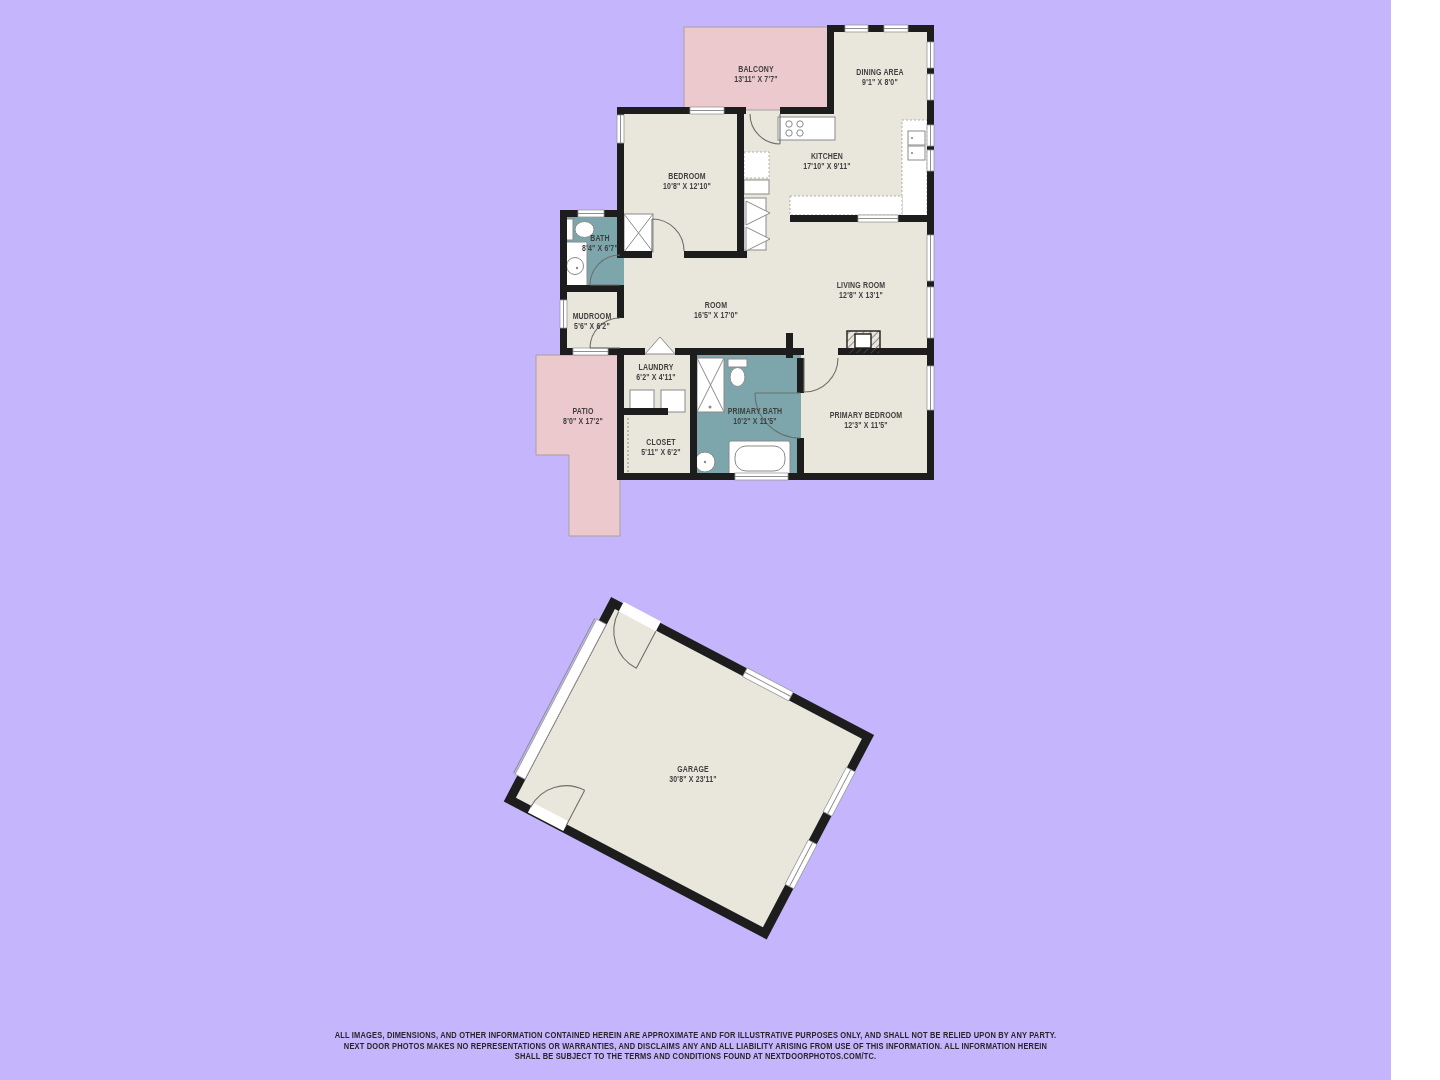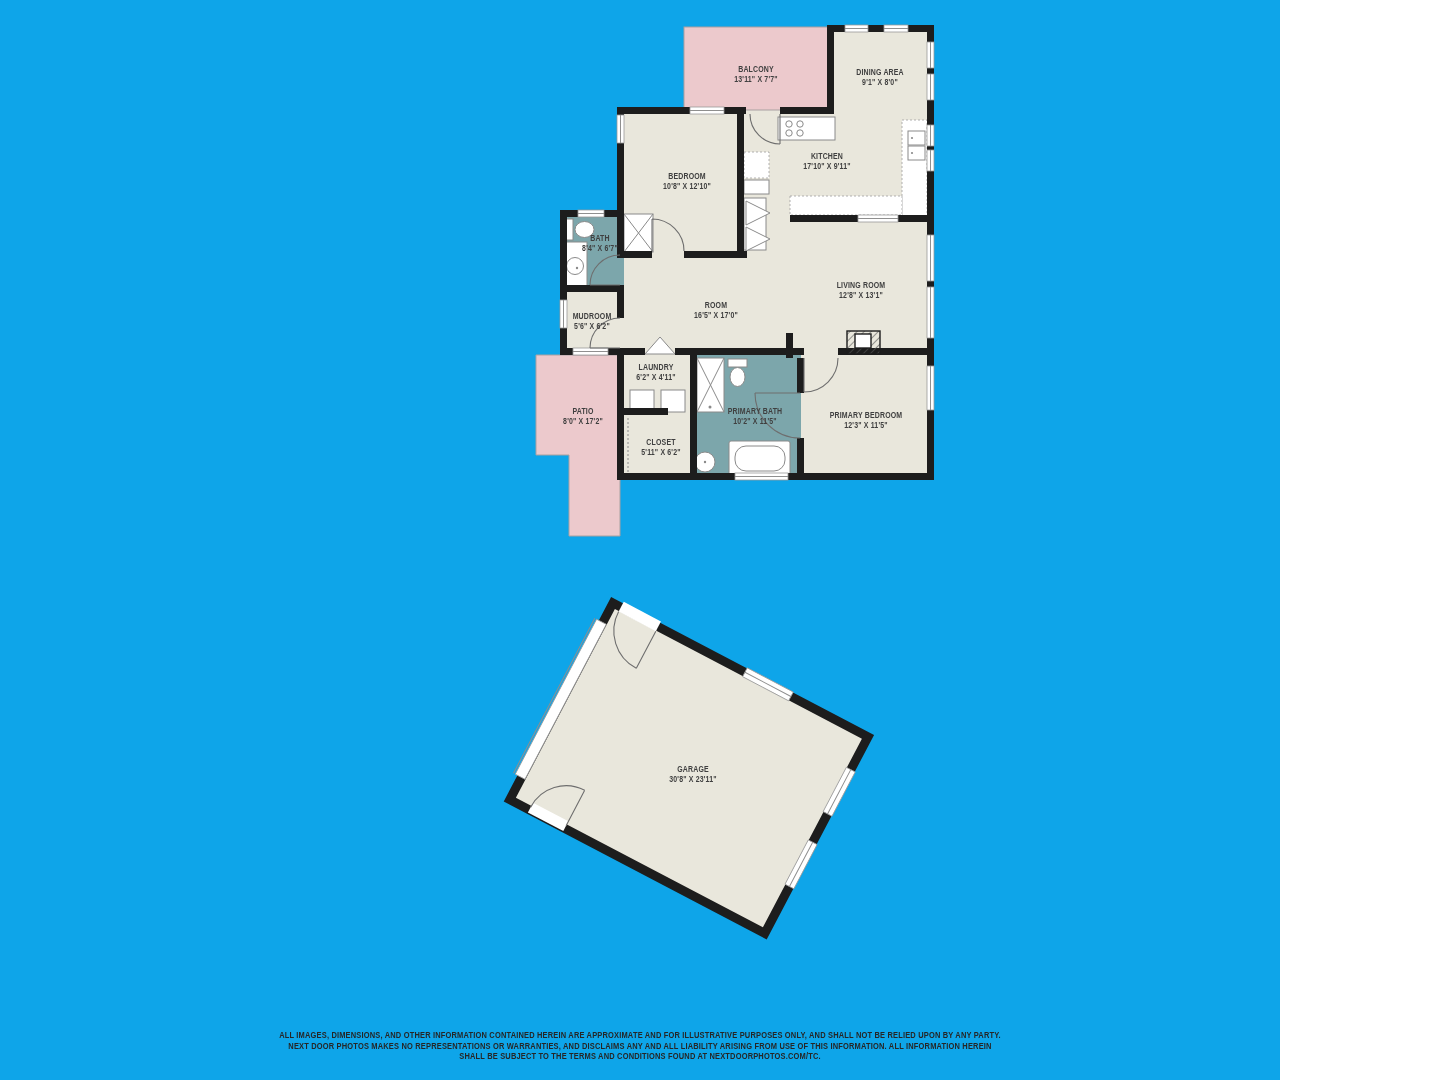--- a/index.html
+++ b/index.html
@@ -1,16 +1,16 @@
 <!DOCTYPE html>
 <html style="--c-floor: #e9e7dc; --c-wet: #7ca6ab; --c-outdoor: #ecc9cc; --c-wall: #1d1d1d; --c-label: #3f3f3f;"><head>
 <meta charset="utf-8">
 <style>
   html,body{margin:0;padding:0;background:#fff;}
-  .page{position:relative;width:1280px;height:1080px;background:#0ea5e9;overflow:hidden;
+  .page{position:relative;width:1391px;height:1080px;background:#c4b5fd;overflow:hidden;
         font-family:"Liberation Sans",sans-serif;}
   .plan-svg{position:absolute;left:0;top:0;}
   
   .floor rect{fill:var(--c-floor,#e9e7dc);}
   .wet rect{fill:var(--c-wet,#7ca6ab);}
   .out{fill:var(--c-outdoor,#ecc9cc);stroke:#a9a0a1;stroke-width:1;}
   .wall{stroke:var(--c-wall,#1d1d1d);stroke-width:7;fill:none;}
   .gwall{fill:var(--c-floor,#e9e7dc);stroke:var(--c-wall,#1d1d1d);stroke-width:9;}
   .win rect{fill:#fff;stroke:#9a9a9a;stroke-width:.8;}
   .winline{stroke:#8f8f8f;stroke-width:1;fill:none;}

